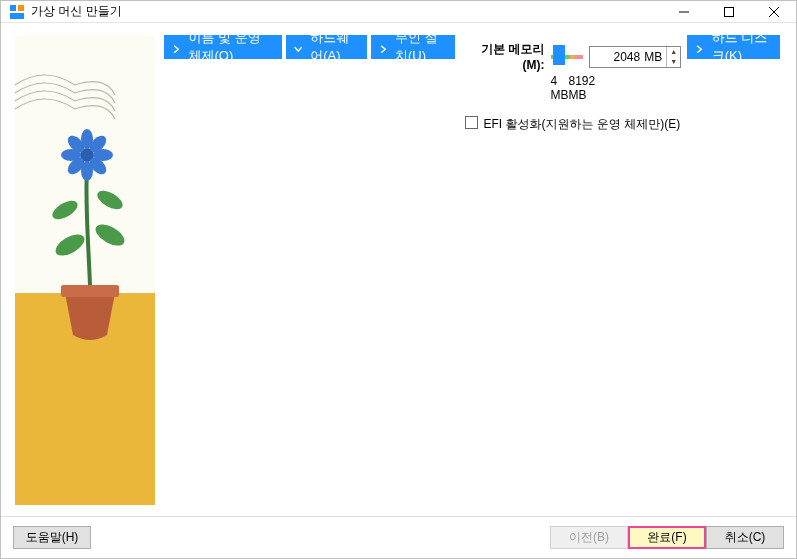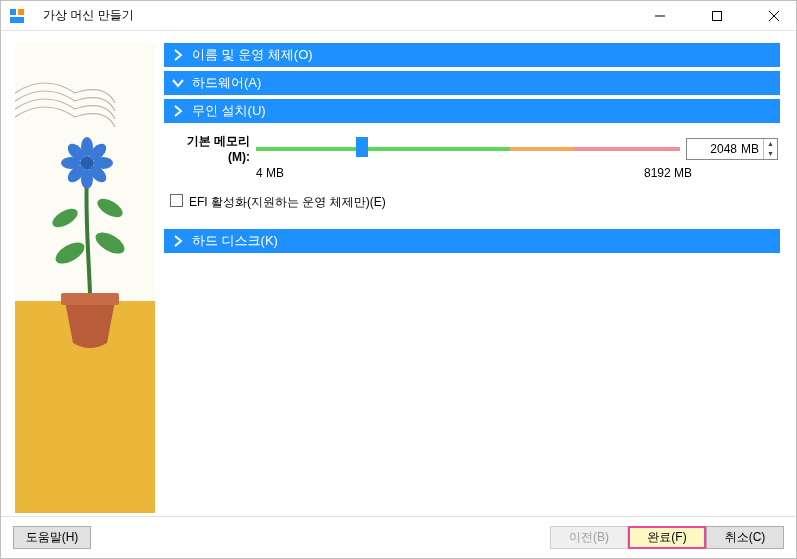--- a/index.html
+++ b/index.html
@@ -8,26 +8,25 @@
     font-size: 12px;
     background: #ffffff;
     width: 797px;
     height: 559px;
     overflow: hidden;
     border: 1px solid #c0c0c0;
     display: flex;
     flex-direction: column;
   }
   .titlebar {
-    height: 30px;
+    height: 22px;
     display: flex;
     align-items: center;
     padding: 0 0 0 8px;
     border-bottom: 1px solid #e5e5e5;
-    gap: 12px;
   }
   .titlebar .logo { width: 16px; height: 16px; margin-right: 6px; }
   .titlebar .title { flex: 1; font-size: 12px; color: #000; }
   .winbtn { width: 45px; height: 29px; display: flex; align-items: center; justify-content: center; }
   .winbtn svg { width: 10px; height: 10px; }
   .content {
     flex: 1;
     display: flex;
   }
   .sidebar {
@@ -41,21 +40,21 @@
     width: 140px;
     height: 470px;
     background: #fcfbf4;
     position: relative;
     overflow: hidden;
   }
   .main {
     flex: 1;
     padding: 12px 16px 8px 6px;
     display: flex;
-    flex-direction: column;
+    flex-direction: row;
     gap: 4px;
   }
   .accordion {
     background: #1e90ff;
     color: #fff;
     height: 24px;
     display: flex;
     align-items: center;
     padding: 0 8px;
     font-size: 13px;

